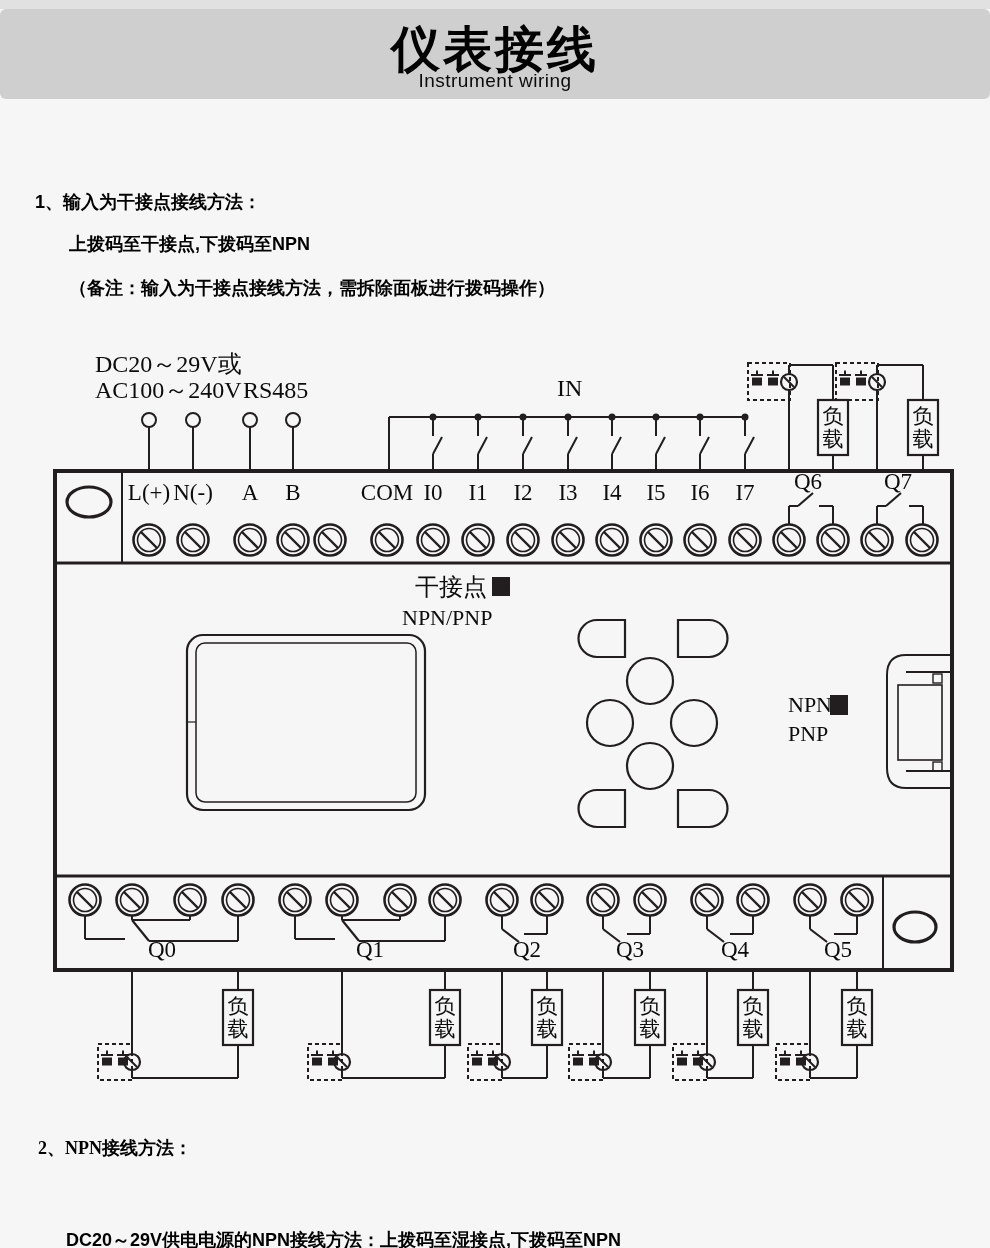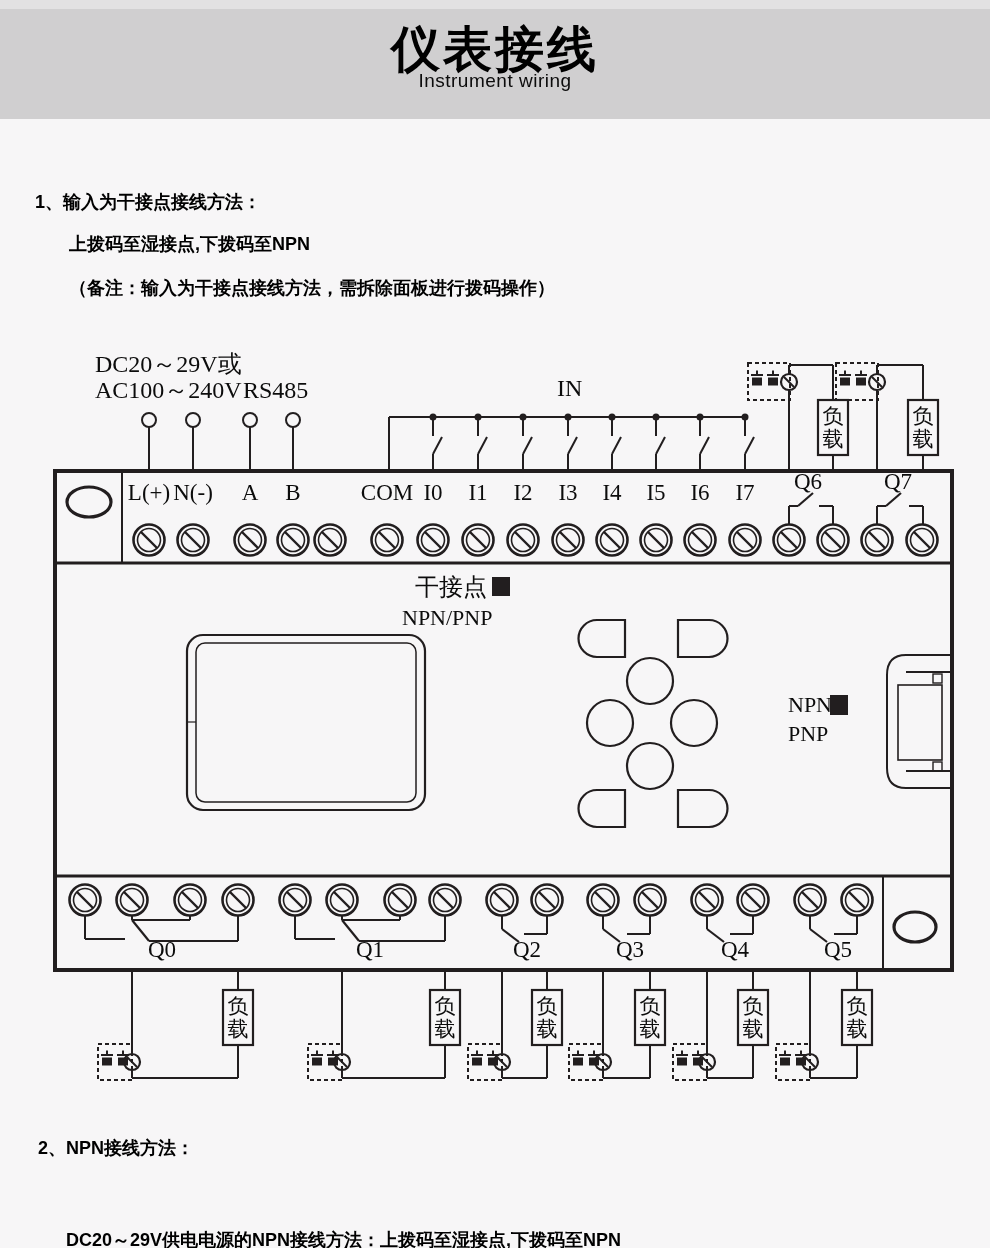--- a/index.html
+++ b/index.html
@@ -1,42 +1,42 @@
 <!DOCTYPE html>
 <html><head>
 <meta charset="utf-8">
 <style>
   html,body{margin:0;padding:0;background:#f7f6f7;}
   .page{position:relative;width:990px;height:1248px;background:#f7f6f7;overflow:hidden;
         font-family:"Liberation Sans",sans-serif;}
   .topstrip{position:absolute;left:0;top:0;width:990px;height:9px;background:#e2e1e2;}
-  .header{position:absolute;left:0;top:9px;width:990px;height:110px;background:#d0cfd0;text-align:center;}
+  .header{position:absolute;left:0;top:9px;width:990px;height:90px;background:#d0cfd0;text-align:center;border-radius:6px;}
   .title{padding-top:16px;font-size:49px;font-weight:700;letter-spacing:3px;color:#000;line-height:1.0;}
   .subtitle{font-size:19px;color:#0c0c0c;margin-top:-4px;letter-spacing:0.5px;}
   .tline{position:absolute;font-weight:700;font-size:18px;color:#000;white-space:nowrap;}
   .l1{left:35px;top:190px;}
   .l2{left:69px;top:232px;}
   .l3{left:69px;top:276px;}
-  .l4{left:38px;top:1136px;}
+  .l4{left:38px;top:1136px;font-family:Liberation Serif, serif;}
   .l5{left:66px;top:1180px;margin-top:48px;}
   svg{position:absolute;left:0;top:330px;font-family:"Liberation Serif",serif;}
   svg text{fill:#0c0c0c;}
 </style>
 </head>
 <body>
 
 <div class="page">
   <div class="topstrip"></div>
   <div class="header">
     <div class="title">仪表接线</div>
     <div class="subtitle">Instrument wiring</div>
   </div>
 
   <div class="tline l1">1、输入为干接点接线方法：</div>
-  <div class="tline l2">上拨码至湿接点,下拨码至NPN</div>
+  <div class="tline l2">上拨码至干接点,下拨码至NPN</div>
   <div class="tline l3">（备注：输入为干接点接线方法，需拆除面板进行拨码操作）</div>
 
   <svg id="schematic" width="990" height="770" viewBox="0 0 990 770">
 
     <rect x="55" y="141" width="897" height="499" fill="none" stroke="#221e1f" stroke-width="4"></rect>
     <line x1="55" y1="233" x2="952" y2="233" stroke="#221e1f" stroke-width="3"></line>
     <line x1="55" y1="546" x2="952" y2="546" stroke="#221e1f" stroke-width="3"></line>
     <line x1="122" y1="141" x2="122" y2="233" stroke="#221e1f" stroke-width="2"></line>
     <line x1="883" y1="546" x2="883" y2="640" stroke="#221e1f" stroke-width="2"></line>
     <ellipse cx="89" cy="172" rx="22" ry="15" fill="none" stroke="#221e1f" stroke-width="3.2"></ellipse>

